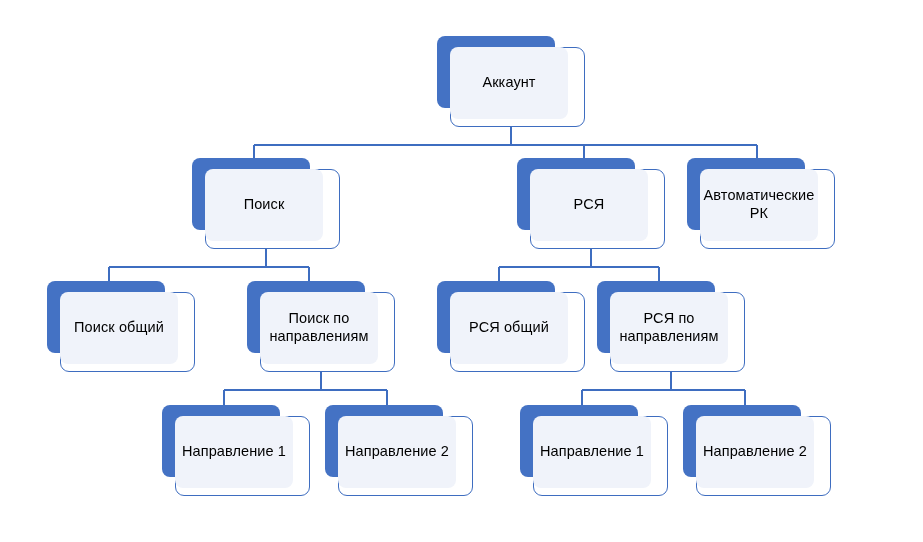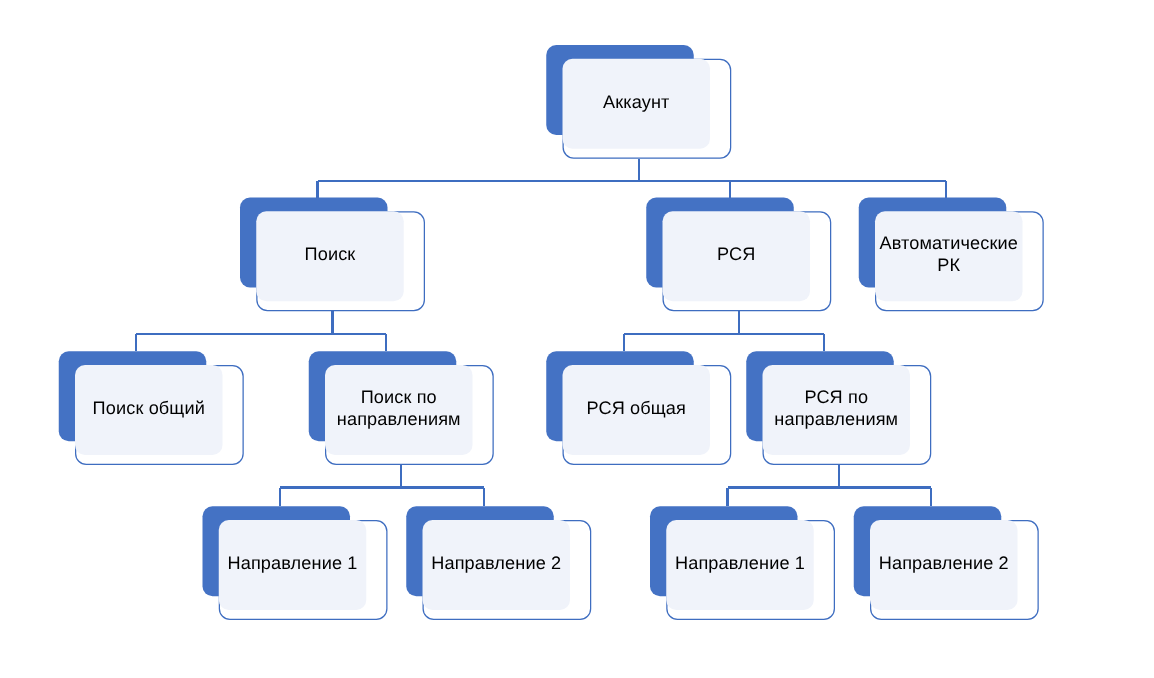--- a/index.html
+++ b/index.html
@@ -165,21 +165,21 @@
       <span class="label">Поиск по
 направлениям</span>
     </div>
   </div>
 
   <div class="node" style="left:437px;top:281px;">
     <div class="plate"></div>
     <div class="card"></div>
     <div class="fill"></div>
     <div class="labelwrap">
-      <span class="label">РСЯ общая</span>
+      <span class="label">РСЯ общий</span>
     </div>
   </div>
 
   <div class="node" style="left:597px;top:281px;">
     <div class="plate"></div>
     <div class="card"></div>
     <div class="fill"></div>
     <div class="labelwrap">
       <span class="label">РСЯ по
 направлениям</span>

